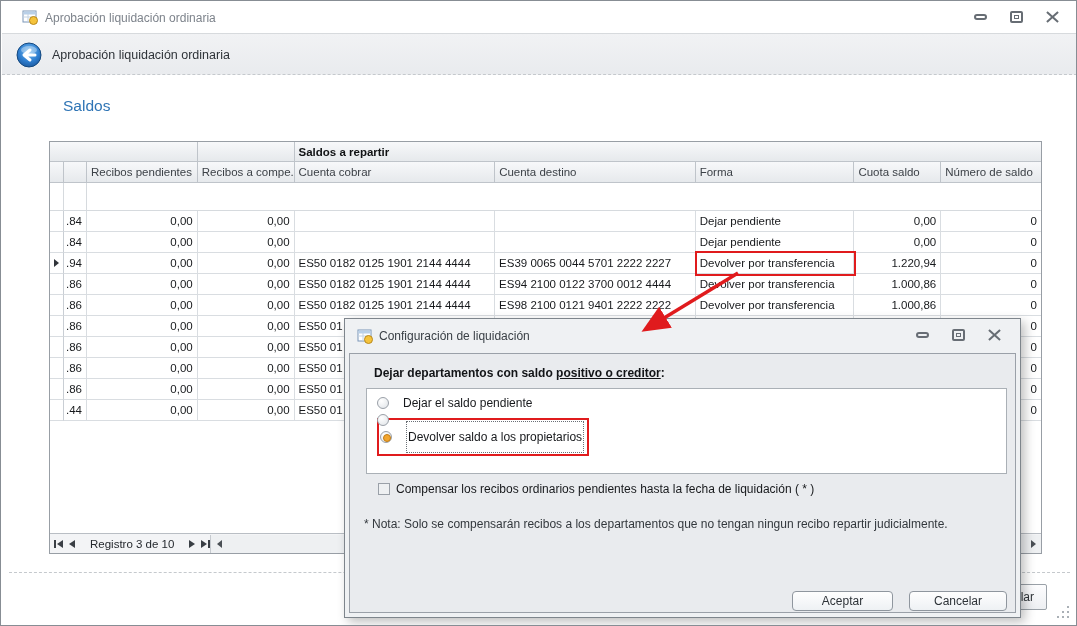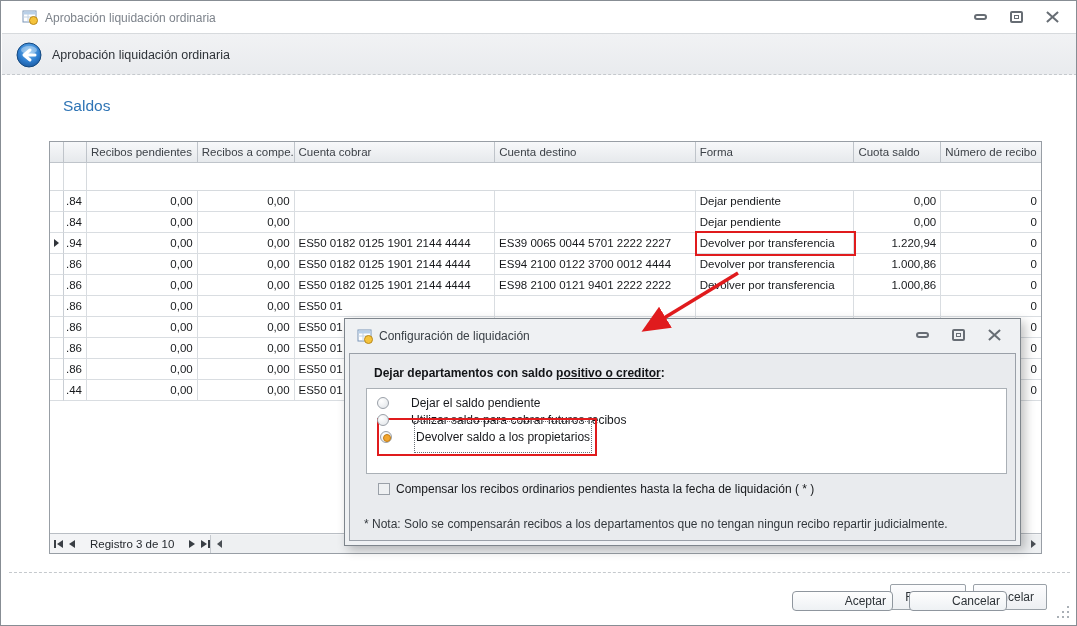--- a/index.html
+++ b/index.html
@@ -71,39 +71,39 @@
 
   
   #dashed-sep{left:8px;top:571px;width:1061px;height:0;border-top:1px dashed #c5c9cd;z-index:2;}
   .footer-btn{position:absolute;top:583px;height:26px;background:linear-gradient(#fdfdfe,#edeff2);border:1px solid #9aa1a8;border-radius:2px;font-size:12px;color:#2e3338;font-family:"Liberation Sans",sans-serif;z-index:3;cursor:pointer;}
   #btn-finalizar{left:889px;width:76px;}
   #btn-cancelar-main{left:972px;width:74px;}
   #grip{right:6px;bottom:6px;width:13px;height:13px;z-index:3;}
   #grip i{position:absolute;width:2px;height:2px;background:#aab0b6;}
 
   
-  #dialog{left:343px;top:317px;width:677px;height:228px;background:#eff1f3;border:1px solid #7e858c;box-sizing:border-box;box-shadow:4px 4px 10px rgba(0,0,0,.25);z-index:40;}
+  #dialog{left:343px;top:317px;width:677px;height:300px;background:#eff1f3;border:1px solid #7e858c;box-sizing:border-box;box-shadow:4px 4px 10px rgba(0,0,0,.25);z-index:40;}
   #dlg-titlebar{position:absolute;left:0;top:0;width:100%;height:34px;}
   #dlg-titlebar .title{position:absolute;left:34px;top:10px;font-size:12px;color:#3a4046;}
   #dlg-ctl{right:16px;}
   #dlg-content{position:absolute;left:4px;right:4px;top:34px;bottom:4px;background:#e9ebee;border:1px solid #9aa0a8;box-sizing:border-box;}
   #dlg-bold-label{position:absolute;left:24px;top:12px;font-size:12px;font-weight:bold;color:#121417;}
   #dlg-bold-label .u{text-decoration:underline;}
   #opt-box{position:absolute;left:16px;top:34px;width:641px;height:86px;background:#fff;border:1px solid #aab0b6;box-sizing:border-box;padding:4px 0 0 10px;}
   .opt-row{display:flex;align-items:center;height:15px;margin-top:2px;}
   .radio{width:12px;height:12px;border-radius:50%;border:1px solid #9aa0a8;background:radial-gradient(circle at 35% 30%,#ffffff,#dfe3e7);box-sizing:border-box;position:relative;flex:0 0 auto;cursor:pointer;}
   .radio.sel::after{content:"";position:absolute;left:2px;top:2px;width:6px;height:6px;border-radius:50%;background:#f2a52e;border:1px solid #c07c17;}
-  .opt-label{font-size:12px;color:#17191c;margin-left:22px;white-space:nowrap;}
+  .opt-label{font-size:12px;color:#17191c;margin-left:14px;white-space:nowrap;}
   .opt-wrap{display:inline-flex;align-items:center;border:2px solid #e01b1d;padding:1px 3px 1px 1px;}
   .opt-wrap .opt-label{border:1px dotted #6a7076;padding:8px 1px;}
   #chk-row{position:absolute;left:28px;top:128px;display:flex;align-items:center;}
   .chk{width:12px;height:12px;border:1px solid #9aa0a8;background:#eef0f2;box-sizing:border-box;flex:0 0 auto;cursor:pointer;}
   .chk-label{font-size:12px;color:#17191c;margin-left:6px;white-space:nowrap;}
   #dlg-note{position:absolute;left:14px;top:163px;font-size:12px;color:#33383d;white-space:nowrap;}
-  .dlg-btn{position:absolute;top:237px;height:20px;background:linear-gradient(#fefefe,#eef1f4);border:1px solid #8f969e;border-radius:4px;font-size:12px;color:#2e3338;font-family:"Liberation Sans",sans-serif;cursor:pointer;text-align:right;}
+  .dlg-btn{position:absolute;top:237px;height:20px;background:linear-gradient(#fefefe,#eef1f4);border:1px solid #8f969e;border-radius:4px;font-size:12px;color:#2e3338;font-family:"Liberation Sans",sans-serif;cursor:pointer;}
   #btn-aceptar{left:442px;width:101px;}
   #btn-cancelar-dlg{left:559px;width:98px;}
 
   #red-arrow{left:595px;top:250px;width:210px;height:95px;z-index:60;pointer-events:none;}
 </style>
 </head>
 <body>
 
 <div id="stage">
 
@@ -141,30 +141,35 @@
       <circle cx="13" cy="13" r="12" fill="url(#bg1)" stroke="#15497f"></circle>
       <ellipse cx="13" cy="8" rx="8" ry="4" fill="#ffffff" opacity="0.35"></ellipse>
       <path d="M19 13 H10 M14 8 l-6 5 6 5" fill="none" stroke="#ffffff" stroke-width="3" stroke-linecap="round" stroke-linejoin="round"></path>
     </svg>
     <span class="hb-title">Aprobación liquidación ordinaria</span>
   </div>
 
   <div id="section-title" class="abs">Saldos</div>
 
   <div id="grid" class="abs">
+    <div class="grow group-row">
+      <div class="cell hdr gb1"></div>
+      <div class="cell hdr gb2"></div>
+      <div class="cell hdr gb3">Saldos a repartir</div>
+    </div>
     <div class="grow header-row">
       <div class="cell hdr c-ind"></div>
       <div class="cell hdr c-dept"></div>
       <div class="cell hdr c-pend">Recibos pendientes</div>
       <div class="cell hdr c-comp">Recibos a compe...</div>
       <div class="cell hdr c-origen">Cuenta cobrar</div>
       <div class="cell hdr c-destino">Cuenta destino</div>
       <div class="cell hdr c-forma">Forma</div>
       <div class="cell hdr c-cuota">Cuota saldo</div>
-      <div class="cell hdr c-veces">Número de recibo</div>
+      <div class="cell hdr c-veces">Número de saldo</div>
     </div>
     <div class="blank-row grow">
       <div class="bcell c-ind"></div>
       <div class="bcell c-dept"></div>
     </div>
     <div id="grid-rows">
         <div class="grow data-row">
           <div class="cell c-ind"></div>
           <div class="cell c-dept num">.84</div>
           <div class="cell c-pend num">0,00</div>
@@ -343,21 +348,20 @@
       <div id="dlg-bold-label">
         <span>Dejar departamentos con saldo </span><span class="u">positivo o creditor</span><span>:</span>
       </div>
       <div id="opt-box">
         <div class="opt-row">
           <span class="radio"></span>
           <span class="opt-label">Dejar el saldo pendiente</span>
         </div>
         <div class="opt-row">
           <span class="radio"></span>
-          <span class="opt-label">Utilizar saldo para cobrar futuros recibos</span>
         </div>
         <div class="opt-row">
           <span class="opt-wrap">
             <span class="radio sel"></span>
             <span class="opt-label">Devolver saldo a los propietarios</span>
           </span>
         </div>
       </div>
       <div id="chk-row">
         <span class="chk"></span>

